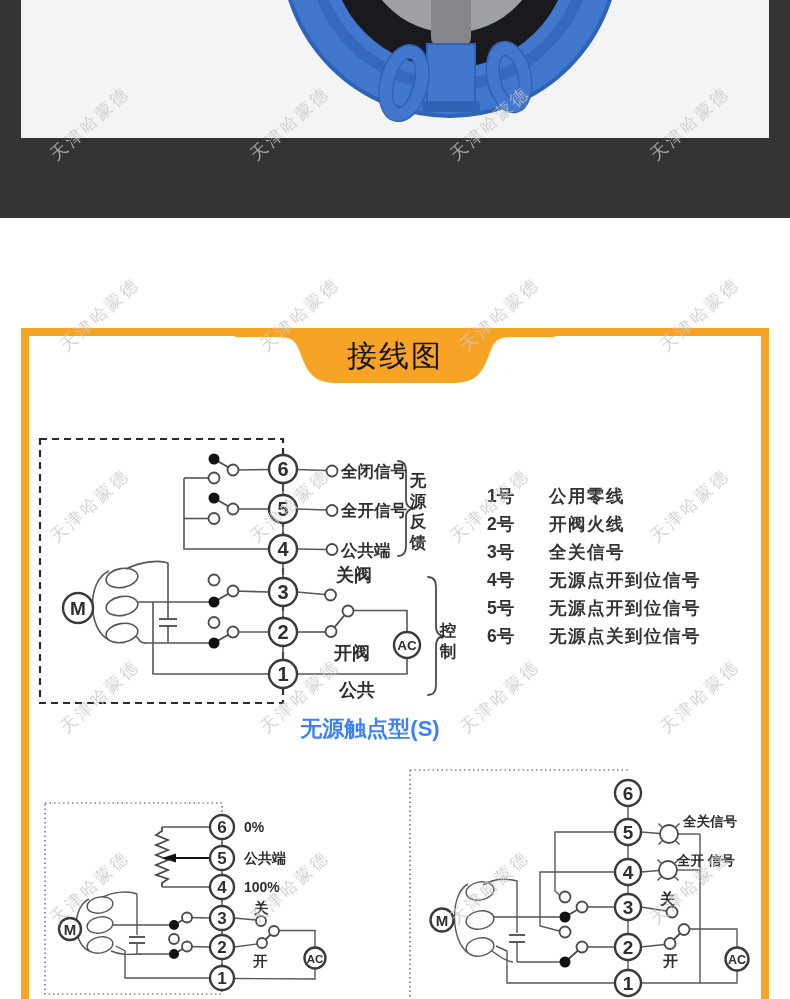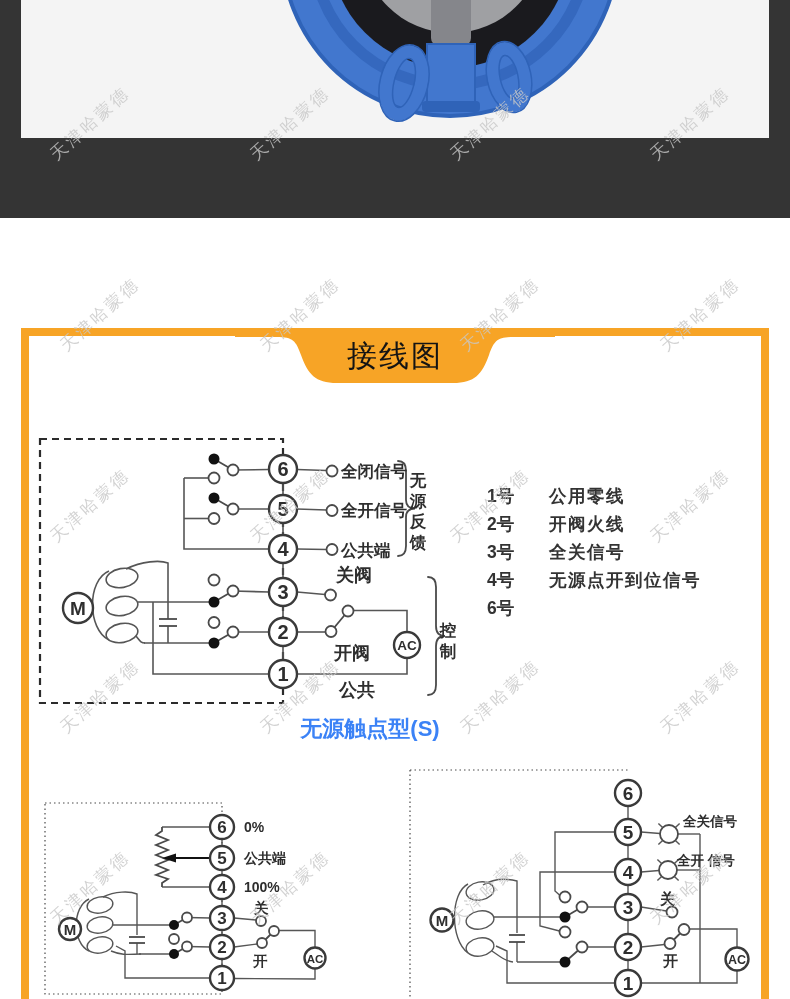--- a/index.html
+++ b/index.html
@@ -210,21 +210,26 @@
     </div>
   <div class="legend-row">
       <span class="legend-num">3号</span>
       <span class="legend-label">全关信号</span>
     </div>
   <div class="legend-row">
       <span class="legend-num">4号</span>
       <span class="legend-label">无源点开到位信号</span>
     </div>
   <div class="legend-row">
+      <span class="legend-num">5号</span>
+      <span class="legend-label">无源点开到位信号</span>
+    </div>
+  <div class="legend-row">
       <span class="legend-num">6号</span>
+      <span class="legend-label">无源点关到位信号</span>
     </div>
 </div>
 
 <svg class="abs" style="left:35px;top:795px;" width="330" height="204" viewBox="0 0 330 204">
   <rect x="10" y="8" width="177" height="191" fill="none" stroke="#4a4a4a" stroke-width="1.2" stroke-dasharray="1.5 3"></rect>
   <line class="wire2" x1="187" y1="32" x2="187" y2="183"></line>
 
   <line class="wire2" x1="127" y1="32" x2="175" y2="32"></line>
   <line class="wire2" x1="127" y1="92" x2="175" y2="92"></line>
   <polyline class="sym" stroke-width="1.4" points="127,32 127,36 121,40 133,45 121,50 133,55 121,60 133,65 121,70 133,75 121,80 133,84 127,88 127,92"></polyline>

